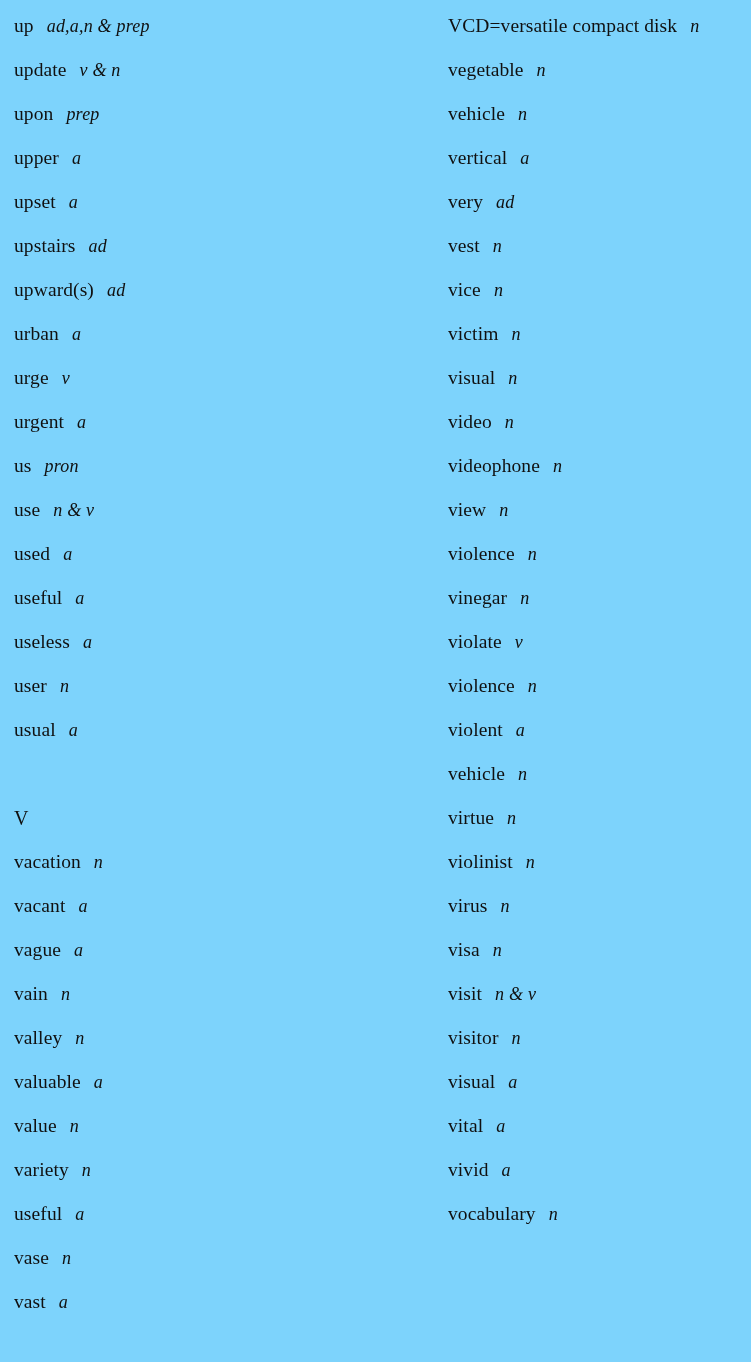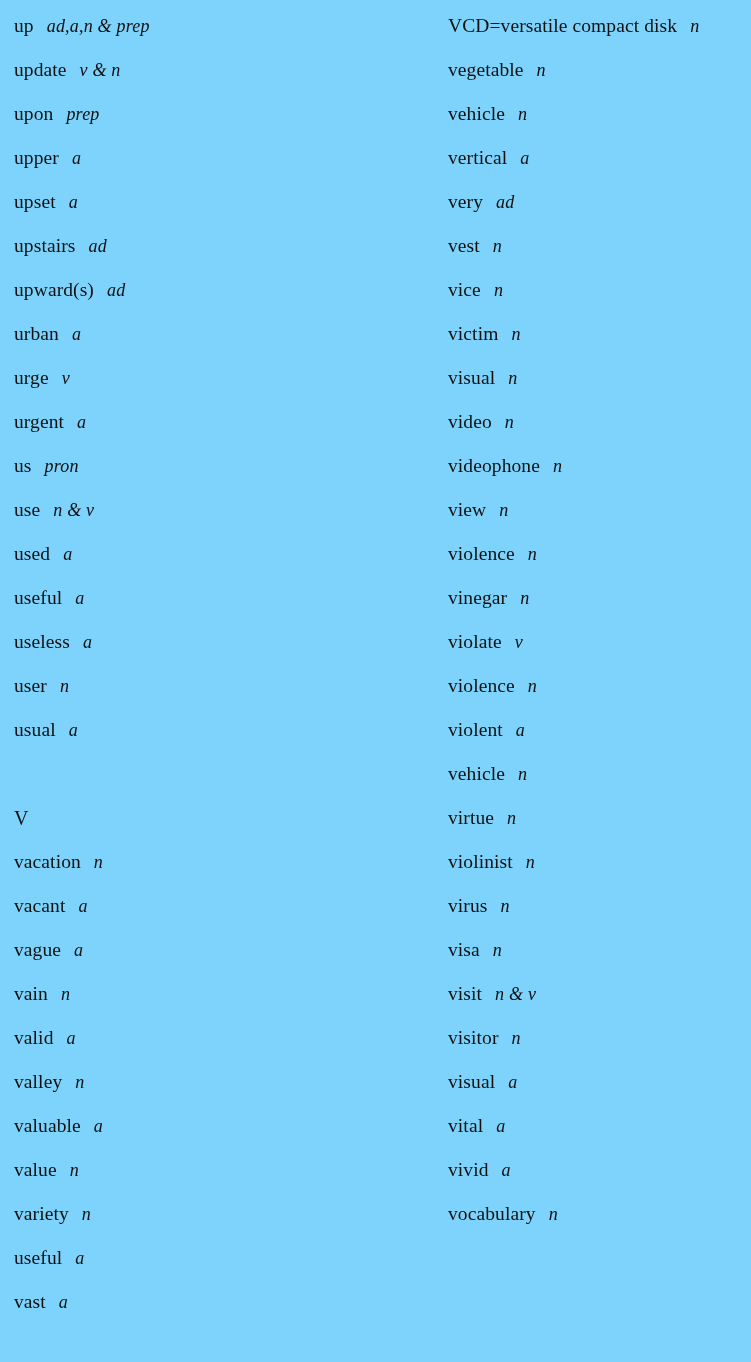--- a/index.html
+++ b/index.html
@@ -84,26 +84,26 @@
       <div class="entry"><span class="word">useful</span><span class="pos">a</span></div>
       <div class="entry"><span class="word">useless</span><span class="pos">a</span></div>
       <div class="entry"><span class="word">user</span><span class="pos">n</span></div>
       <div class="entry"><span class="word">usual</span><span class="pos">a</span></div>
       <div class="entry spacer"></div>
       <div class="entry section"><span class="word">V</span></div>
       <div class="entry"><span class="word">vacation</span><span class="pos">n</span></div>
       <div class="entry"><span class="word">vacant</span><span class="pos">a</span></div>
       <div class="entry"><span class="word">vague</span><span class="pos">a</span></div>
       <div class="entry"><span class="word">vain</span><span class="pos">n</span></div>
-      <div class="entry"><span class="word">valid</span><span class="pos">a</span></div>
       <div class="entry"><span class="word">valley</span><span class="pos">n</span></div>
       <div class="entry"><span class="word">valuable</span><span class="pos">a</span></div>
       <div class="entry"><span class="word">value</span><span class="pos">n</span></div>
       <div class="entry"><span class="word">variety</span><span class="pos">n</span></div>
       <div class="entry"><span class="word">useful</span><span class="pos">a</span></div>
+      <div class="entry"><span class="word">vase</span><span class="pos">n</span></div>
       <div class="entry"><span class="word">vast</span><span class="pos">a</span></div>
     </div>
   <div class="column" id="col-right">
       <div class="entry"><span class="word">VCD=versatile compact disk</span><span class="pos">n</span></div>
       <div class="entry"><span class="word">vegetable</span><span class="pos">n</span></div>
       <div class="entry"><span class="word">vehicle</span><span class="pos">n</span></div>
       <div class="entry"><span class="word">vertical</span><span class="pos">a</span></div>
       <div class="entry"><span class="word">very</span><span class="pos">ad</span></div>
       <div class="entry"><span class="word">vest</span><span class="pos">n</span></div>
       <div class="entry"><span class="word">vice</span><span class="pos">n</span></div>

